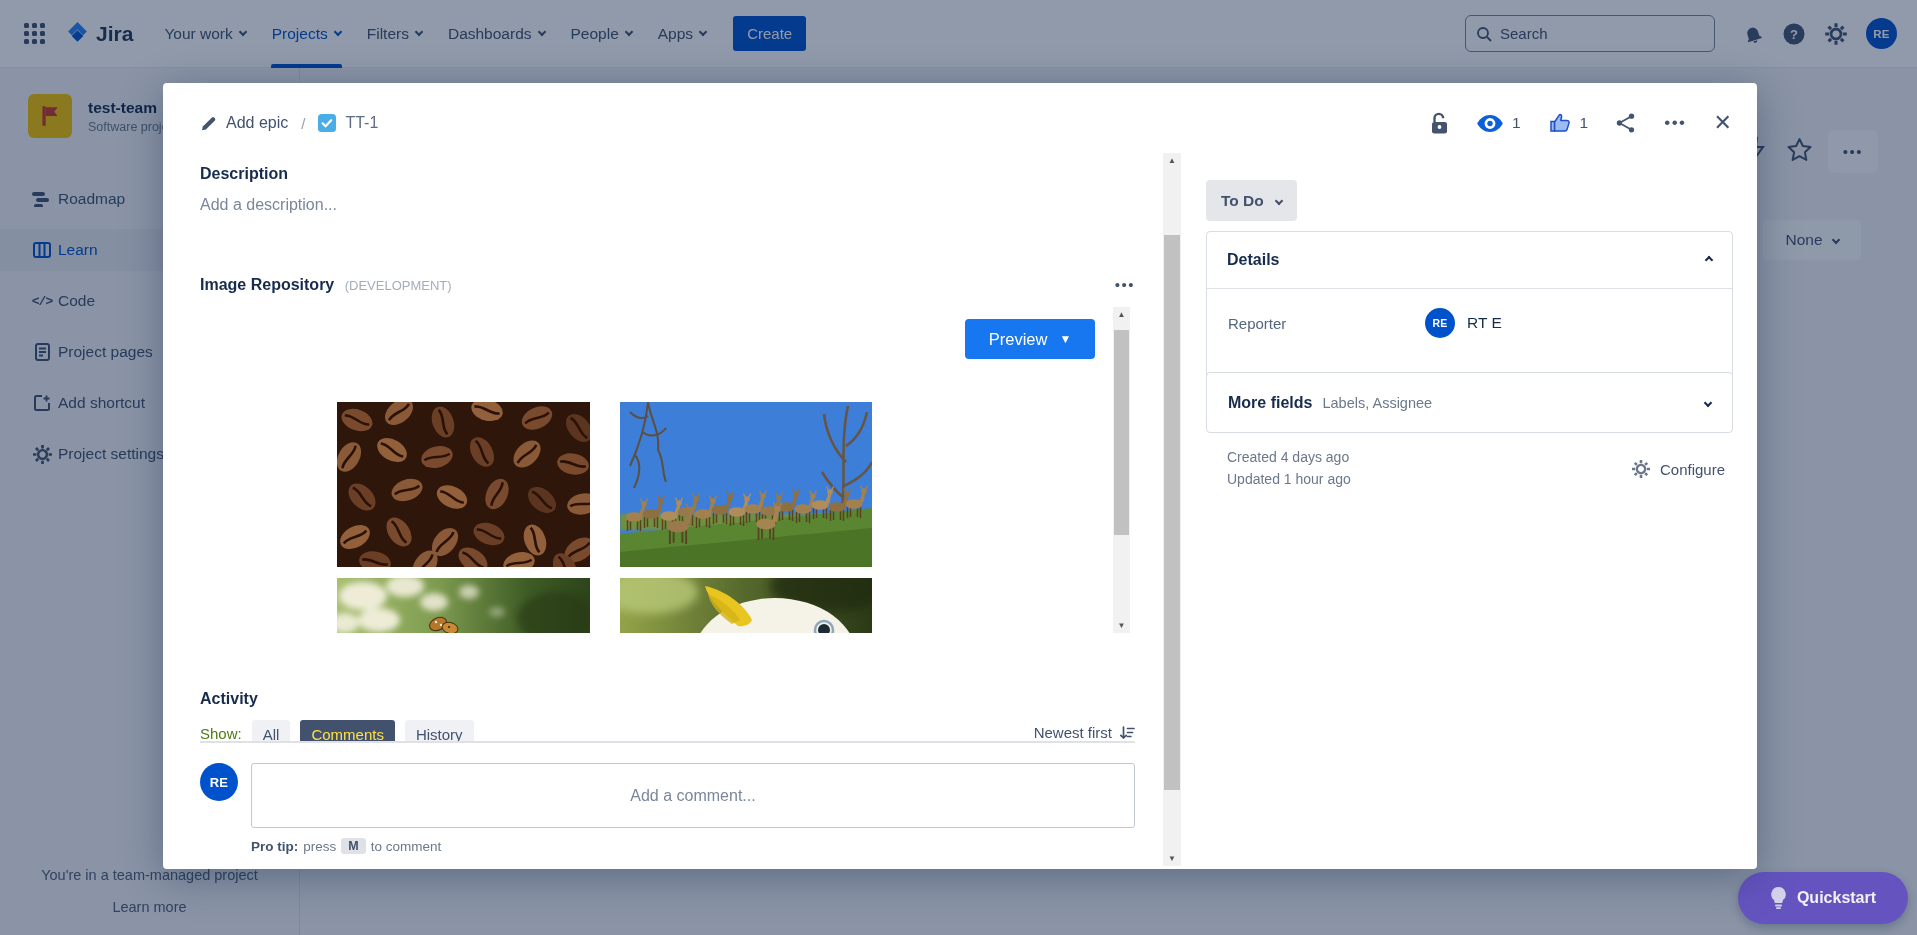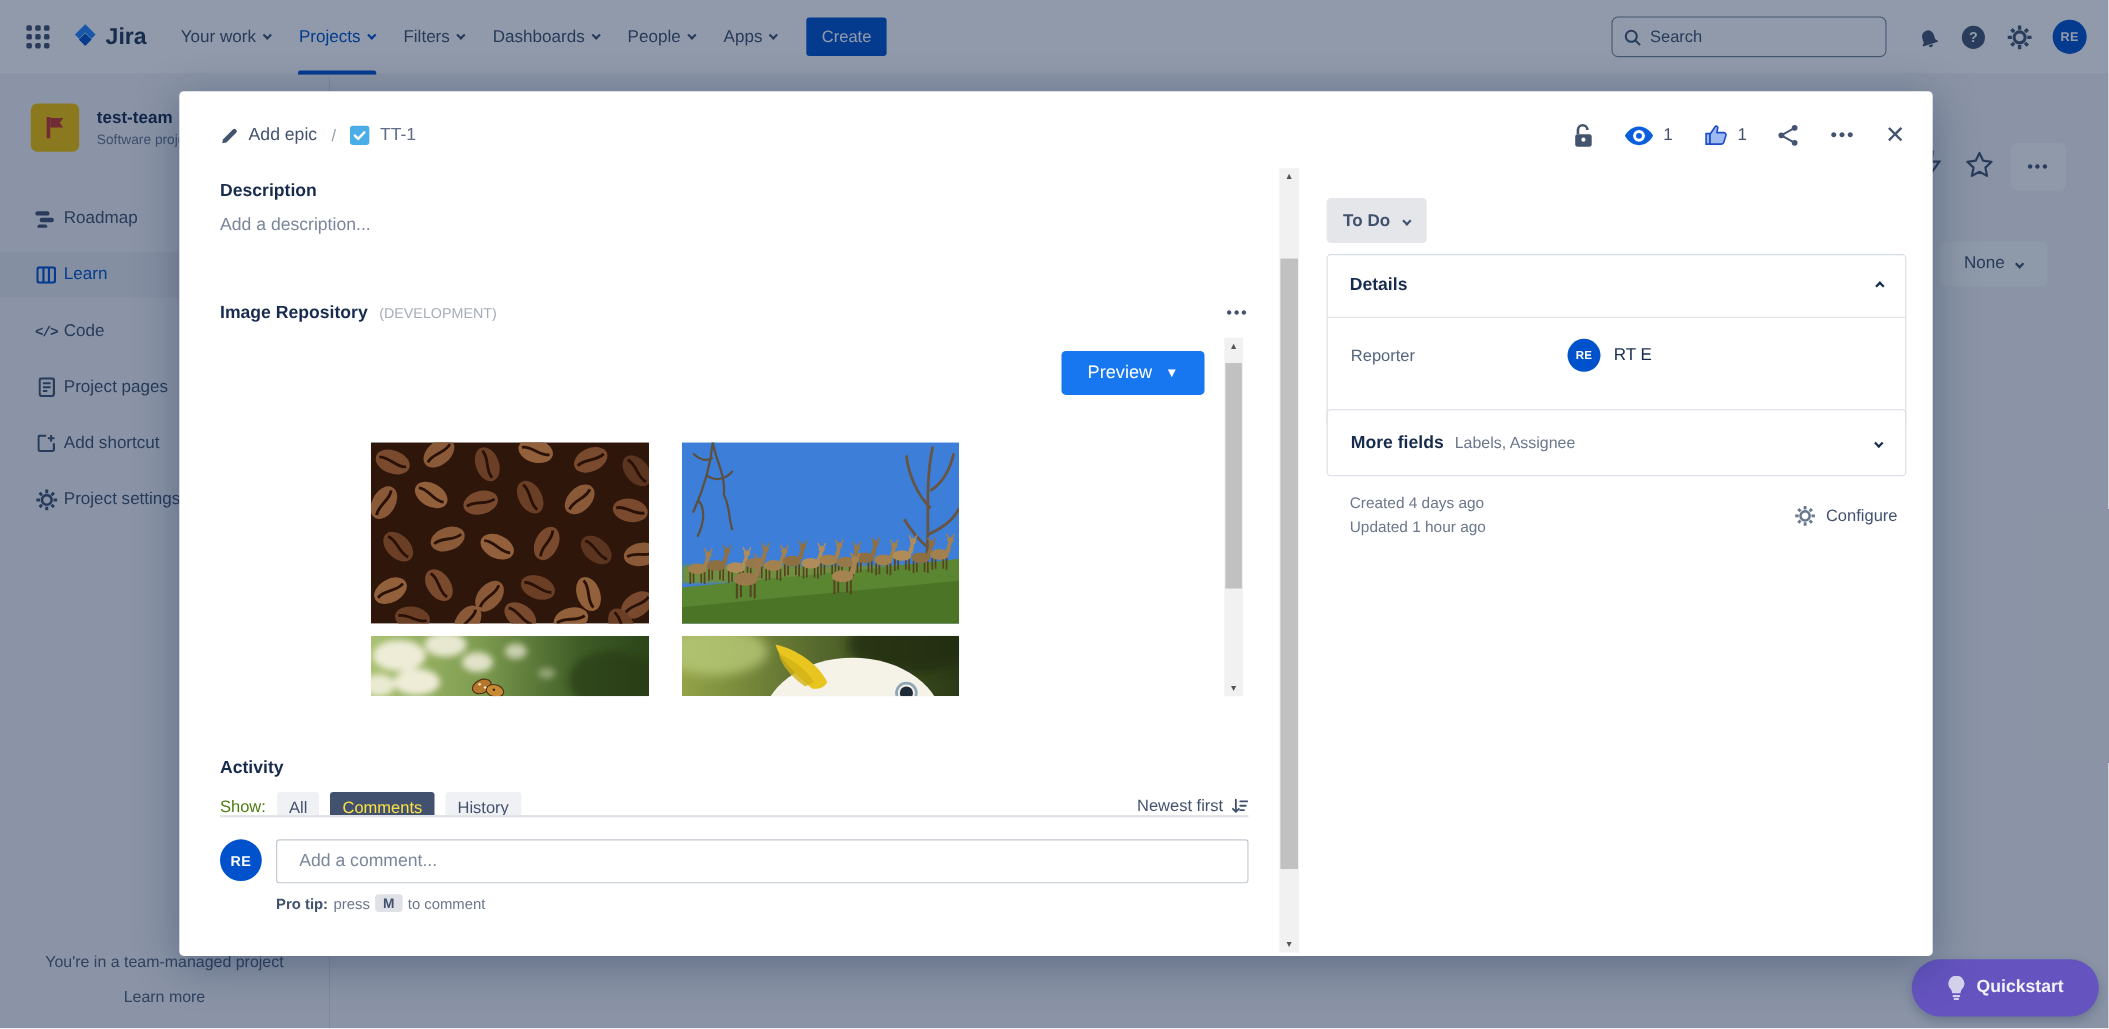--- a/index.html
+++ b/index.html
@@ -113,22 +113,22 @@
   .show-left { display:flex; align-items:flex-start; gap:10px; }
   .show-lbl { font-size:15px; color:#4d7c0f; padding-top:5px; }
   .tab { height:28px; padding:0 11px; border:none; border-radius:3px; background:#F0F1F4; color:#42526E; font-size:15px;
          font-weight:500; font-family:inherit; cursor:pointer; }
   .tab.selected { background:#42526E; color:#fde047; }
   .sort-btn { display:flex; align-items:center; gap:7px; background:none; border:none; font-family:inherit;
               font-size:15px; color:#42526E; cursor:pointer; padding-top:4px; }
   .divider { width:935px; border-top:2px solid #DFE1E6; }
   .comment-row { margin-top:20px; display:flex; align-items:flex-start; gap:13px; width:935px; }
   .avatar-lg { width:38px; height:38px; font-size:13px; flex:none; }
-  .comment-input { flex:1; height:40px; border:1px solid #C1C7D0; border-radius:3px; font-size:16px; color:#42526E;
-                   padding:0 20px; font-family:inherit; outline:none; }
+  .comment-input { flex:1; height:65px; border:1px solid #C1C7D0; border-radius:3px; font-size:16px; color:#42526E;
+                   padding:0 20px; font-family:inherit; outline:none;text-align:center; }
   .comment-input::placeholder { color:#7A869A; }
   .protip { margin:10px 0 0 51px; font-size:13.5px; color:#6B778C; display:flex; align-items:center; gap:5px; }
   .protip b { color:#42526E; }
   .kbd { background:#DFE1E6; border-radius:3px; padding:1px 7px; font-weight:bold; color:#42526E; font-size:12.5px; }
 
   
   .rcol { position:absolute; left:1043px; top:0; width:527px; height:100%; }
   .status-btn { position:absolute; left:0; top:97px; height:41px; padding:0 15px; background:#E4E6EA; border:none; border-radius:4px;
                 display:flex; align-items:center; gap:12px; font-size:15.5px; font-weight:bold; color:#42526E; font-family:inherit; cursor:pointer; }
   .card { position:absolute; left:0; width:527px; border:1px solid #D8DCE3; border-radius:4px; background:#fff; }

